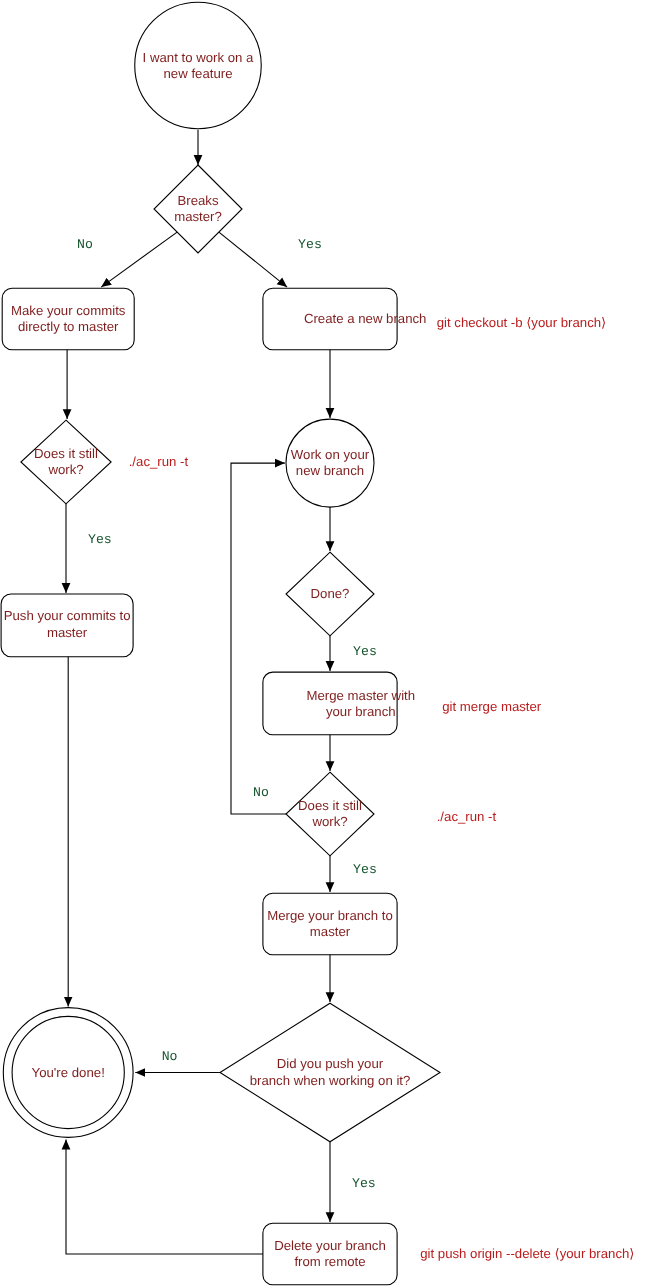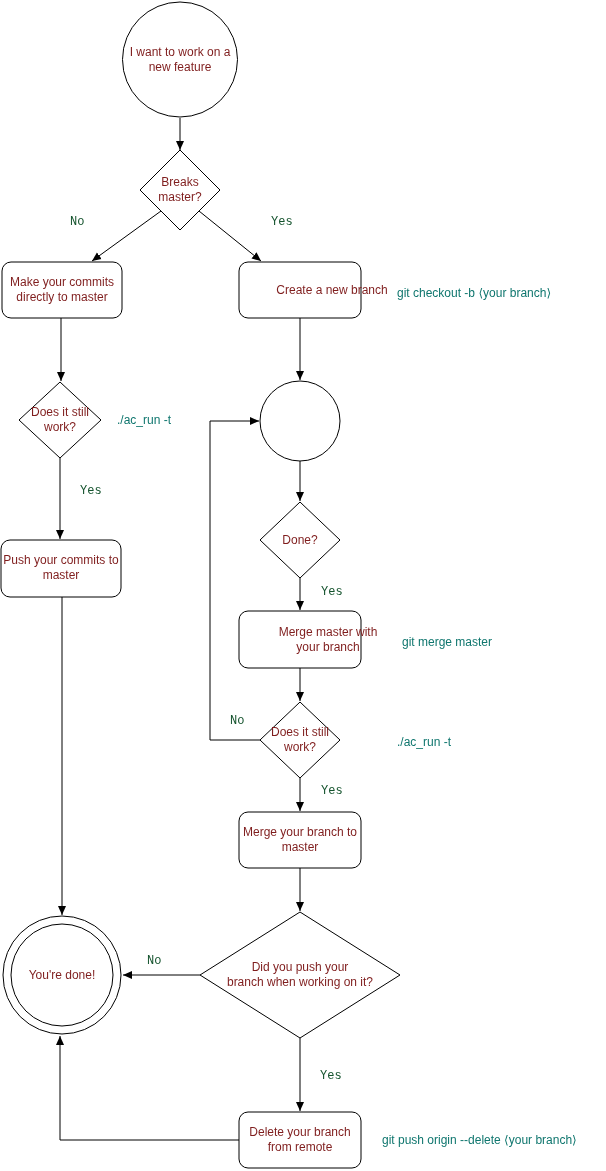--- a/index.html
+++ b/index.html
@@ -18,21 +18,21 @@
     text-align:center;
     white-space:pre-line;
     font-size:12px;line-height:15px;color:#7f1d1d;
   }
   .lbl{
     position:absolute;
     font-size:12px;line-height:14px;color:#14532d;white-space:nowrap;font-family:Liberation Mono, monospace;
   }
   .ann{
     position:absolute;
-    font-size:12px;line-height:14.5px;color:#0f766e;
+    font-size:12px;line-height:14.5px;color:#b91c1c;
     white-space:pre-line;text-align:left;
   }
   svg path, svg polygon, svg circle, svg rect{vector-effect:non-scaling-stroke;}
 </style>
 </head>
 <body>
 
 <div class="canvas">
 
   <svg class="layer" width="606" height="1171" viewBox="0 0 606 1171">
@@ -80,20 +80,22 @@
 new feature</div>
   <div class="nt" style="left:140px;top:168px;width:80px;height:44px;">Breaks
 master?</div>
   <div class="nt" style="left:4px;top:263px;width:116px;height:54px;">Make your commits
 directly to master</div>
   <div class="nt" style="left:241px;top:263px;width:118px;height:54px;margin-left:32px;">Create a new branch</div>
   <div class="nt" style="left:20px;top:398px;width:80px;height:44px;">Does it still
 work?</div>
   <div class="nt" style="left:2px;top:541px;width:118px;height:54px;">Push your commits to
 master</div>
+  <div class="nt" style="left:255px;top:393px;width:90px;height:56px;">Work on your
+new branch</div>
   <div class="nt" style="left:260px;top:518px;width:80px;height:44px;">Done?</div>
   <div class="nt" style="left:241px;top:613px;width:118px;height:54px;margin-left:28px;">Merge master with
 your branch</div>
   <div class="nt" style="left:260px;top:718px;width:80px;height:44px;">Does it still
 work?</div>
   <div class="nt" style="left:241px;top:814px;width:118px;height:52px;">Merge your branch to
 master</div>
   <div class="nt" style="left:200px;top:953px;width:200px;height:44px;">Did you push your
 branch when working on it?</div>
   <div class="nt" style="left:7px;top:955px;width:110px;height:40px;">You're done!</div>

